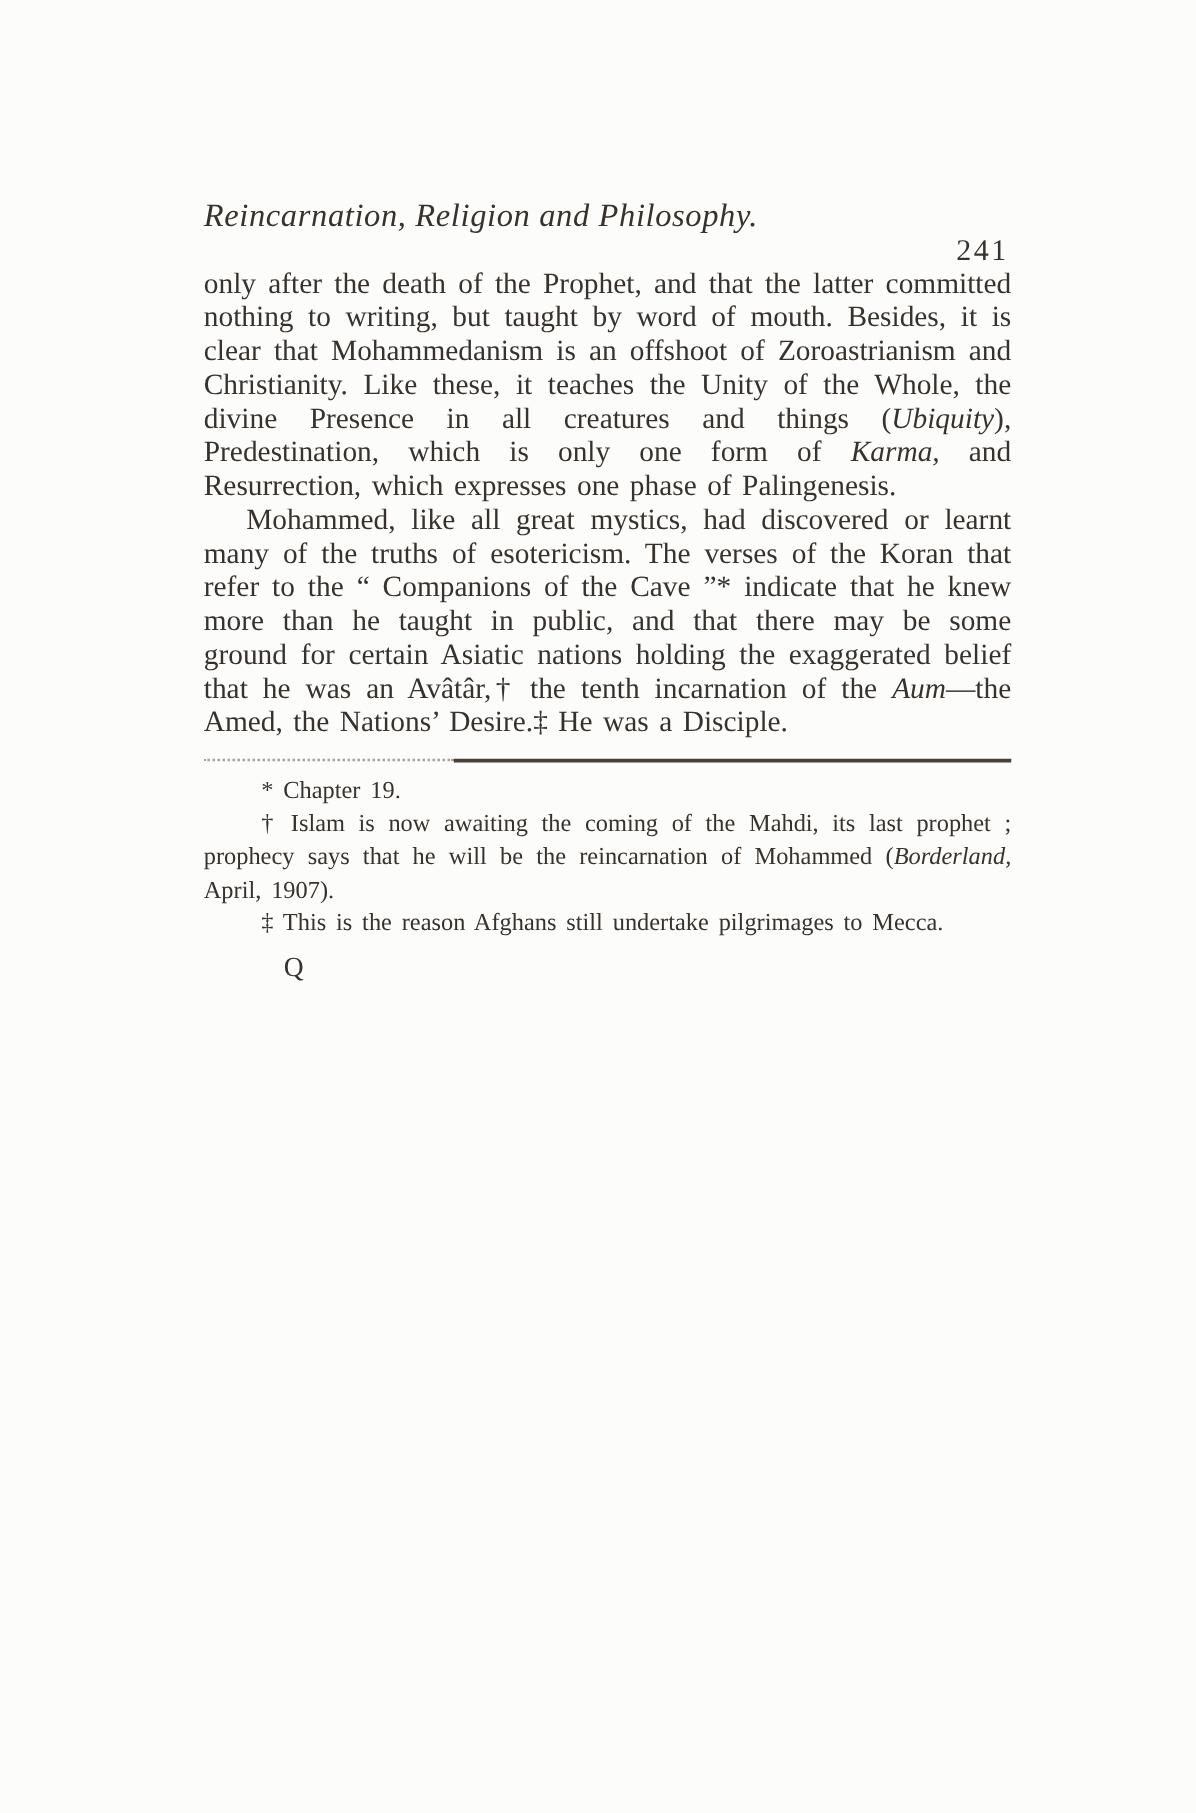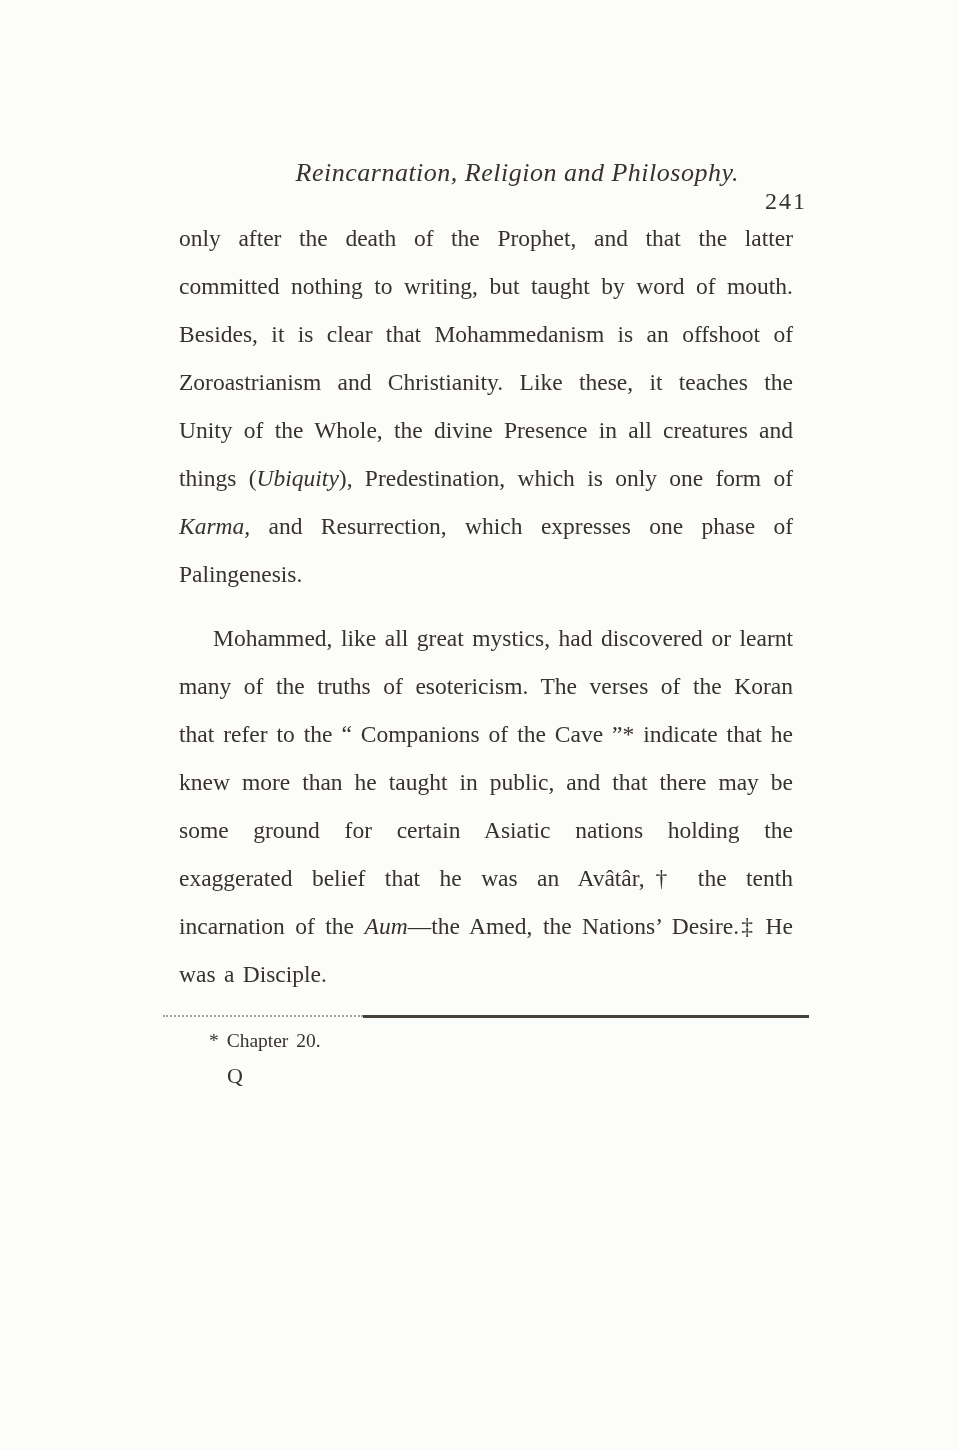--- a/index.html
+++ b/index.html
@@ -21,38 +21,38 @@
     position: absolute;
     left: 163px;
     top: 158px;
     width: 646px;
   }
   .running-head {
     position: relative;
     font-style: italic;
     font-size: 26px;
     letter-spacing: 0.5px;
-    text-align: right;
+    text-align: left;
     padding-right: 70px;
     margin-bottom: 26px;
     white-space: nowrap;
   }
   .running-head .page-number {
     position: absolute;
     right: 2px;
     top: 1px;
     font-style: normal;
     font-size: 24px;
     letter-spacing: 2px;
     margin-top: 29px;
   }
   .body-text p.para {
-    margin: 16px;
+    margin: 0;
     font-size: 23.5px;
-    line-height: 48px;
+    line-height: 27px;
     text-align: justify;
     word-spacing: 2.5px;
   }
   .body-text p.para.indent {
     text-indent: 34px;
     font-family: Liberation Serif, serif;
   }
   .footnote-rule {
     display: flex;
     align-items: center;
@@ -98,19 +98,21 @@
         <p class="para"><span>only after the death of the Prophet, and that the latter committed nothing to writing, but taught by word of mouth.  Besides, it is clear that Mohammedanism is an offshoot of Zoroastrianism and Christianity.  Like these, it teaches the Unity of the Whole, the divine Presence in all creatures and things (</span><i>Ubiquity</i><span>), Predestination, which is only one form of </span><i>Karma,</i><span> and Resurrection, which expresses one phase of Palingenesis.</span></p>
         <p class="para indent"><span>Mohammed, like all great mystics, had discovered or learnt many of the truths of esotericism.  The verses of the Koran that refer to the “ Companions of the Cave ”* indicate that he knew more than he taught in public, and that there may be some ground for certain Asiatic nations holding the exaggerated belief that he was an Avâtâr,† the tenth incarnation of the </span><i>Aum</i><span>—the Amed, the Nations’ Desire.‡  He was a Disciple.</span></p>
       </div>
 
     <div class="footnote-rule">
       <div class="rule-left"></div>
       <div class="rule-right"></div>
     </div>
 
     <div class="footnotes">
-        <p class="footnote"><span>* Chapter 20.</span></p>
+        <p class="footnote"><span>* Chapter 19.</span></p>
+        <p class="footnote"><span>† Islam is now awaiting the coming of the Mahdi, its last prophet ;  prophecy says that he will be the reincarnation of Mohammed (</span><i>Borderland,</i><span> April, 1907).</span></p>
+        <p class="footnote"><span>‡ This is the reason Afghans still undertake pilgrimages to Mecca.</span></p>
       </div>
 
     <div class="signature-mark">Q</div>
 
   </div>
 </div>
 
 </body></html>

